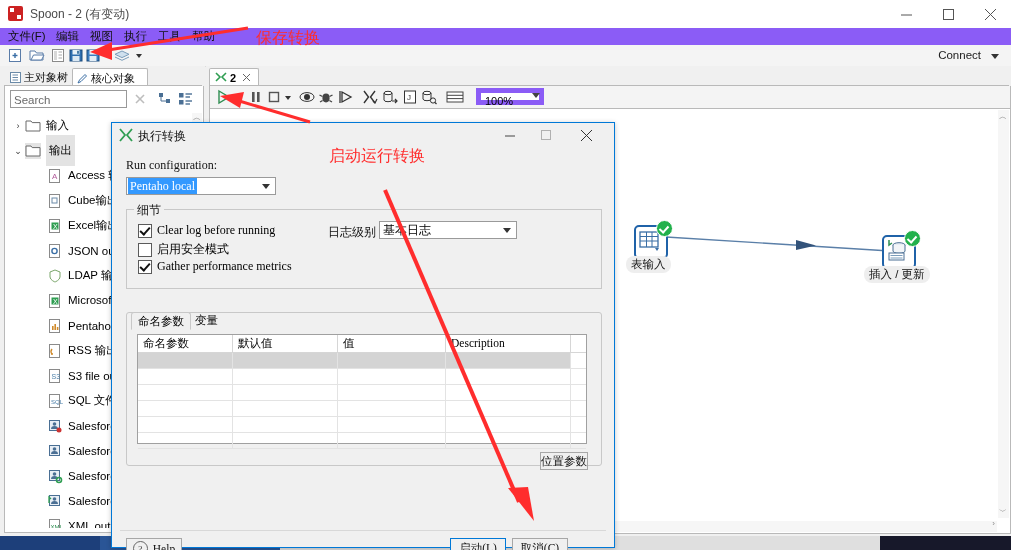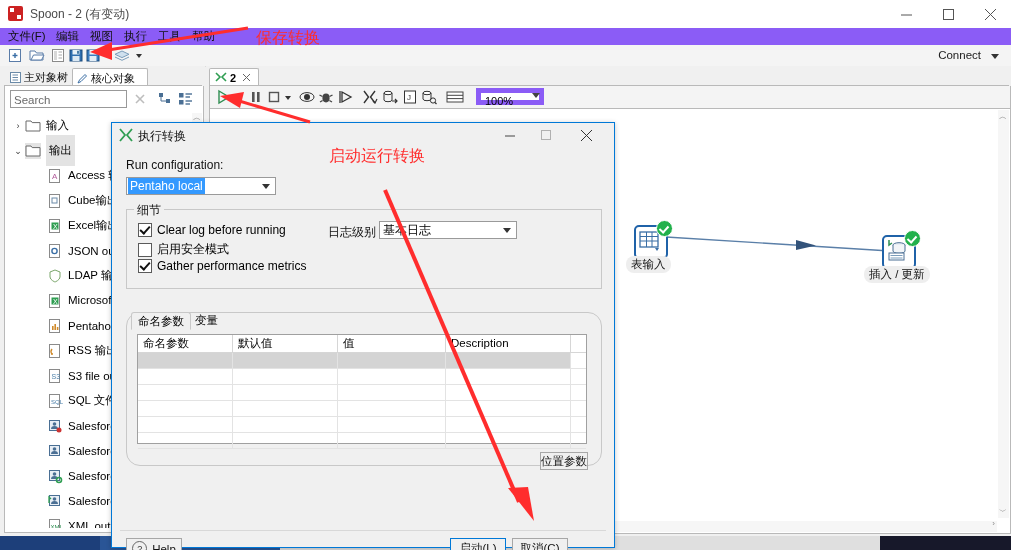--- a/index.html
+++ b/index.html
@@ -70,37 +70,37 @@
   .stepbox{position:absolute;left:0;top:0;width:30px;height:30px;background:#ffffff;border:2px solid #1f62a8;border-radius:5px;}
   .stepcheck{position:absolute;right:-7px;top:-7px;width:15px;height:15px;border-radius:50%;background:#22b14c;border:1px solid #fff;}
   .stepcheck::after{content:"";position:absolute;left:4px;top:3px;width:4px;height:7px;border:solid #fff;border-width:0 2px 2px 0;transform:rotate(42deg);}
   .steplabel{position:absolute;white-space:nowrap;font-size:11.5px;background:#eeeeee;border-radius:8px;padding:1px 5px;color:#111;}
 
   
   .botstrip{position:absolute;left:0;top:536px;width:1011px;height:14px;background:#1d3f7a;}
   .botstrip .seg{position:absolute;top:0;height:14px;}
 
   
-  .dialog{position:absolute;left:111px;top:122px;width:502px;height:424px;background:#0f766e;border:1px solid #0078d7;box-shadow:0 1px 5px rgba(0,0,0,.22);}
+  .dialog{position:absolute;left:111px;top:122px;width:502px;height:424px;background:#0f766e;border:1px solid #0078d7;box-shadow:0 1px 5px rgba(0,0,0,.22);font-family:Liberation Serif, serif;}
   .dlg-title{position:absolute;left:0;top:0;width:100%;height:24px;background:#f0f0f0;}
   .dlg-ico{position:absolute;left:7px;top:5px;width:14px;height:14px;}
   .dlg-ttext{position:absolute;left:26px;top:5px;font-size:12px;color:#111;}
   .dlg-wb{position:absolute;top:0;height:24px;width:32px;display:flex;align-items:center;justify-content:center;color:#333;}
   .dlg-body{position:absolute;left:0;top:24px;width:502px;height:400px;background:#f0f0f0;}
   .lbl{position:absolute;font-size:12px;color:#111;white-space:nowrap;}
   .combo{position:absolute;height:18px;background:#fff;border:1px solid #9a9a9a;box-sizing:border-box;}
   .combo .ctext{position:absolute;left:1px;top:0;height:16px;line-height:16px;font-size:12px;padding:0 2px;}
   .combo .carr{position:absolute;right:5px;top:6px;width:0;height:0;border-left:4px solid transparent;border-right:4px solid transparent;border-top:5px solid #333;}
   .sel{background:#3399ff;color:#fff;}
   .group{position:absolute;border:1px solid #c8c8c8;background:transparent;}
   .group-title{position:absolute;background:#f0f0f0;padding:0 3px;font-size:12px;color:#111;}
   .cbrow{position:absolute;display:flex;align-items:center;font-size:12px;white-space:nowrap;}
   .cbox{width:12px;height:12px;border:1px solid #5a5a5a;background:#fff;margin-right:5px;position:relative;flex:0 0 12px;}
   .cbox.checked::after{content:"";position:absolute;left:3px;top:0px;width:4px;height:8px;border:solid #111;border-width:0 2px 2px 0;transform:rotate(42deg);}
-  .tabgroup{position:absolute;left:126px;top:289px;width:473px;height:152px;background:#f0f0f0;border:1px solid #c8c8c8;border-radius:14px;}
+  .tabgroup{position:absolute;left:126px;top:289px;width:473px;height:152px;background:#f0f0f0;border:1px solid #c8c8c8;border-radius:3px;}
   .ptab{position:absolute;top:-1px;height:16px;font-size:11.5px;display:flex;align-items:center;padding:0 6px;}
   .ptab-sel{background:#f0f0f0;border:1px solid #c8c8c8;border-bottom:1px solid #f0f0f0;border-radius:3px 3px 0 0;}
   .ptable{position:absolute;left:10px;top:21px;width:450px;height:110px;background:#fff;border:1px solid #a0a0a0;box-sizing:border-box;}
   .pth{display:flex;height:17px;background:#fff;border-bottom:1px solid #d6d6d6;}
   .pth div{font-size:11.5px;padding-left:5px;line-height:17px;border-right:1px solid #d6d6d6;box-sizing:border-box;}
   .ptr{display:flex;height:15px;border-bottom:1px solid #e3e3e3;}
   .ptr div{border-right:1px solid #e3e3e3;box-sizing:border-box;}
   .ptr.selrow{background:#d4d4d4;}
   .btn{position:absolute;background:#f0f0f0;border:1px solid #a7a7a7;font-size:11.5px;display:flex;align-items:center;justify-content:center;color:#111;box-sizing:border-box;}
   .btn.focus{border:1px solid #0078d7;}

